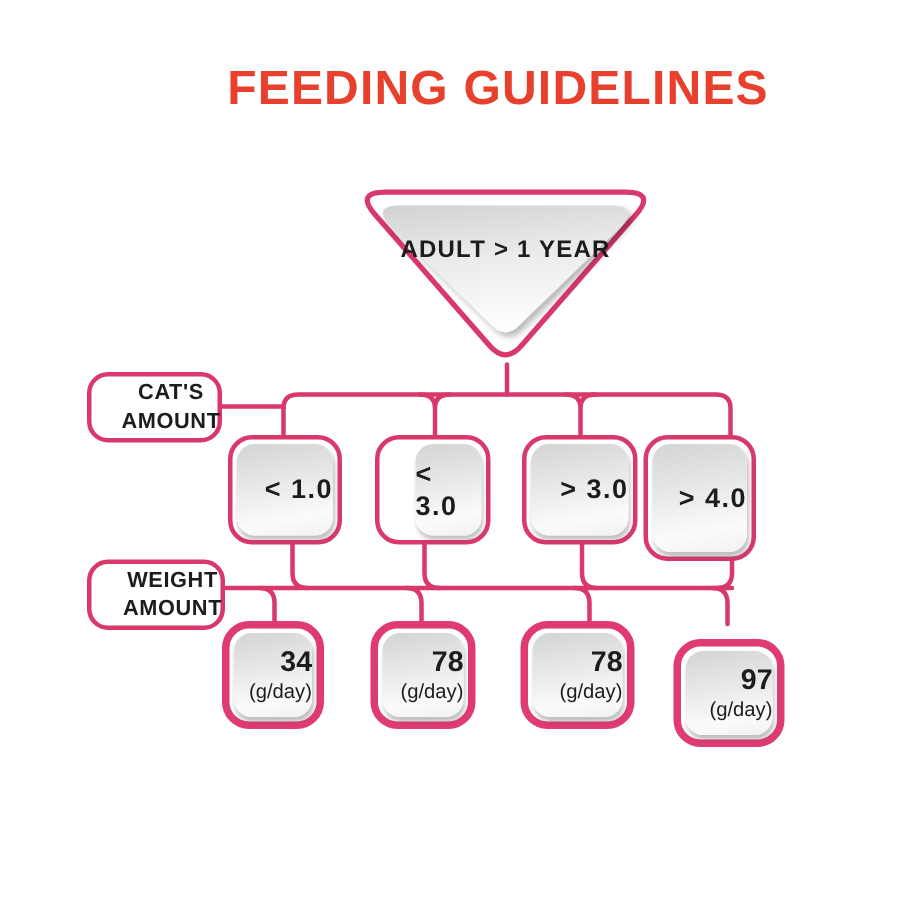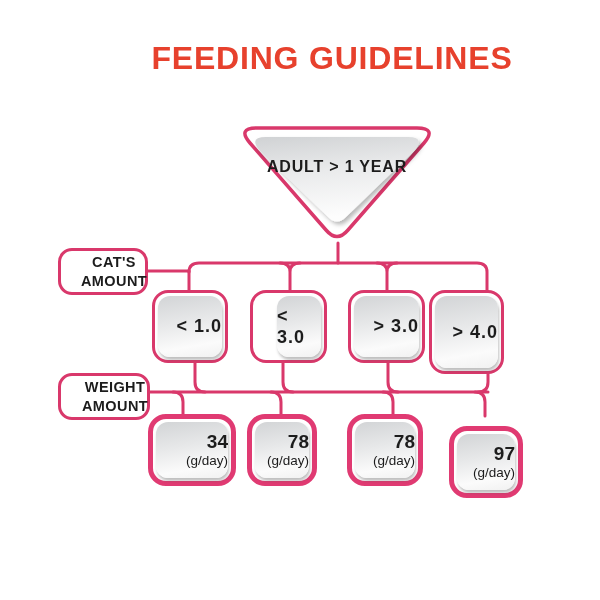--- a/index.html
+++ b/index.html
@@ -38,21 +38,21 @@
   .pill-amount{left:58px;top:373px;width:92px;height:47px;}
   
   .wbox{border:3px solid var(--pink);border-radius:16px;padding:3px;}
   .w1{left:152px;top:290px;width:76px;height:73px;}
   .w2{left:250px;top:290px;width:77px;height:73px;padding-left:24px;}
   .w3{left:348px;top:290px;width:77px;height:73px;}
   .w4{left:429px;top:290px;width:75px;height:84px;}
   .wbox .tile{font-size:18px;font-weight:700;letter-spacing:1px;}
   
   .abox{border:5px solid var(--pink-thick);border-radius:18px;padding:3px;}
-  .a1{left:148px;top:414px;width:88px;height:72px;}
+  .a1{left:148px;top:414px;width:68px;height:72px;}
   .a2{left:247px;top:414px;width:70px;height:72px;}
   .a3{left:347px;top:414px;width:76px;height:72px;}
   .a4{left:449px;top:414px;width:74px;height:72px;margin-top:12px;}
   .amt-value{font-size:19px;font-weight:700;line-height:1.15;}
   .amt-unit{font-size:13.5px;font-weight:400;line-height:1.15;}
   
   .tri-label{
     position:absolute;left:247px;top:158px;width:180px;z-index:2;
     text-align:center;font-size:16px;font-weight:700;letter-spacing:.8px;
   }

